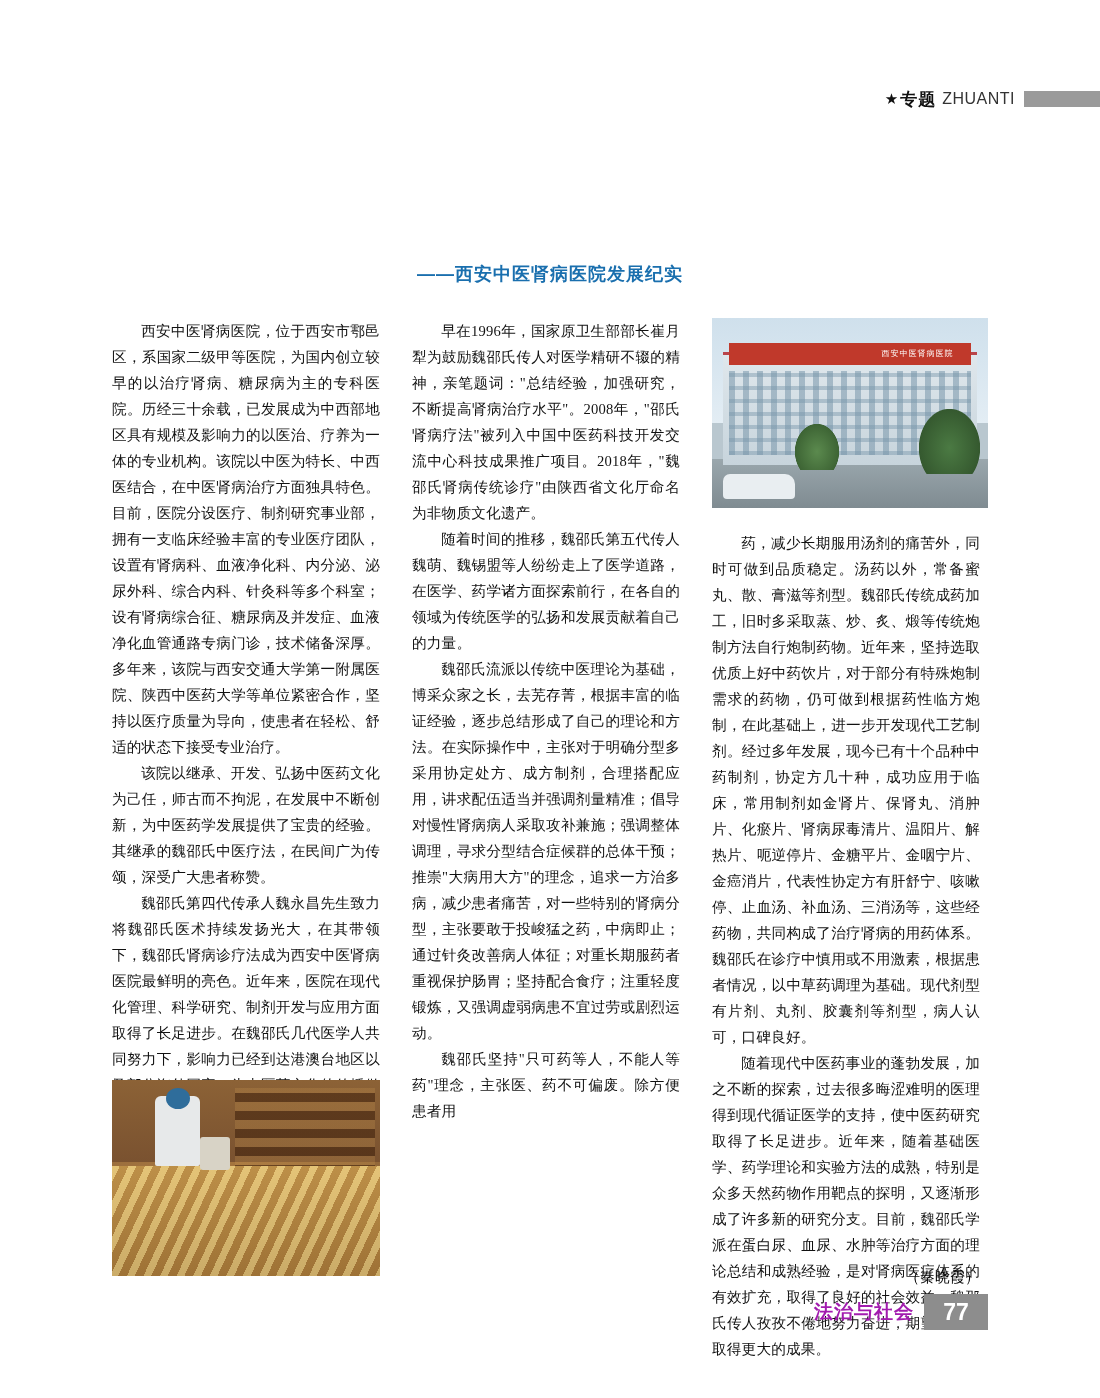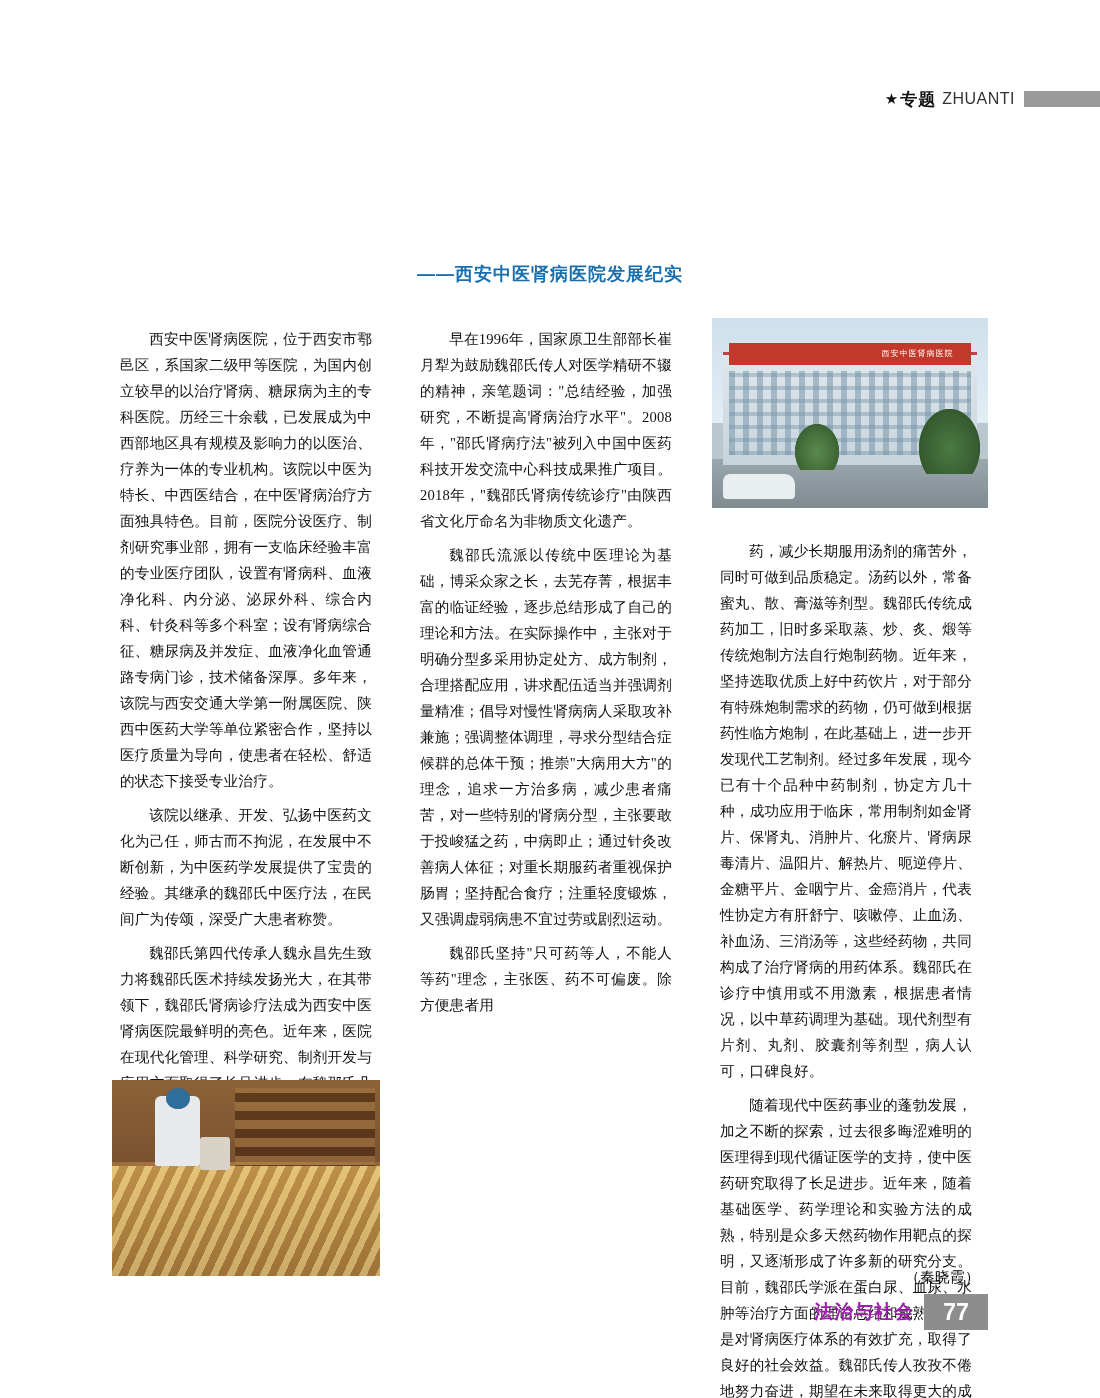--- a/index.html
+++ b/index.html
@@ -99,21 +99,21 @@
     position: absolute;
     top: 318px;
     width: 268px;
     font-size: 14.6px;
     line-height: 26px;
     text-align: justify;
     color: #111;
     letter-spacing: 0.2px;
   }
   .col p {
-    margin: 8px;
+    margin: 0;
     text-indent: 2em;
   }
   .col1 { left: 112px; }
   .col2 { left: 412px; }
   .col3 { left: 712px; }
 
   
   .col1 { width: 268px; }
 
   
@@ -271,20 +271,21 @@
   <div class="title-sub">——西安中医肾病医院发展纪实</div>
 
   <div class="col col1" style="height: 740px;">
     <p>西安中医肾病医院，位于西安市鄠邑区，系国家二级甲等医院，为国内创立较早的以治疗肾病、糖尿病为主的专科医院。历经三十余载，已发展成为中西部地区具有规模及影响力的以医治、疗养为一体的专业机构。该院以中医为特长、中西医结合，在中医肾病治疗方面独具特色。目前，医院分设医疗、制剂研究事业部，拥有一支临床经验丰富的专业医疗团队，设置有肾病科、血液净化科、内分泌、泌尿外科、综合内科、针灸科等多个科室；设有肾病综合征、糖尿病及并发症、血液净化血管通路专病门诊，技术储备深厚。多年来，该院与西安交通大学第一附属医院、陕西中医药大学等单位紧密合作，坚持以医疗质量为导向，使患者在轻松、舒适的状态下接受专业治疗。</p>
     <p>该院以继承、开发、弘扬中医药文化为己任，师古而不拘泥，在发展中不断创新，为中医药学发展提供了宝贵的经验。其继承的魏邵氏中医疗法，在民间广为传颂，深受广大患者称赞。</p>
     <p>魏邵氏第四代传承人魏永昌先生致力将魏邵氏医术持续发扬光大，在其带领下，魏邵氏肾病诊疗法成为西安中医肾病医院最鲜明的亮色。近年来，医院在现代化管理、科学研究、制剂开发与应用方面取得了长足进步。在魏邵氏几代医学人共同努力下，影响力已经到达港澳台地区以及部分海外国家，为中医药文化的传播做出了贡献。作为医院的创办者，魏永昌先生致力推动传统医学现代化、规范化，提出中医发</p>
   </div>
 
   <div class="col col2" style="height: 960px;">
     <p>早在1996年，国家原卫生部部长崔月犁为鼓励魏邵氏传人对医学精研不辍的精神，亲笔题词："总结经验，加强研究，不断提高肾病治疗水平"。2008年，"邵氏肾病疗法"被列入中国中医药科技开发交流中心科技成果推广项目。2018年，"魏邵氏肾病传统诊疗"由陕西省文化厅命名为非物质文化遗产。</p>
+    <p>随着时间的推移，魏邵氏第五代传人魏萌、魏锡盟等人纷纷走上了医学道路，在医学、药学诸方面探索前行，在各自的领域为传统医学的弘扬和发展贡献着自己的力量。</p>
     <p>魏邵氏流派以传统中医理论为基础，博采众家之长，去芜存菁，根据丰富的临证经验，逐步总结形成了自己的理论和方法。在实际操作中，主张对于明确分型多采用协定处方、成方制剂，合理搭配应用，讲求配伍适当并强调剂量精准；倡导对慢性肾病病人采取攻补兼施；强调整体调理，寻求分型结合症候群的总体干预；推崇"大病用大方"的理念，追求一方治多病，减少患者痛苦，对一些特别的肾病分型，主张要敢于投峻猛之药，中病即止；通过针灸改善病人体征；对重长期服药者重视保护肠胃；坚持配合食疗；注重轻度锻炼，又强调虚弱病患不宜过劳或剧烈运动。</p>
     <p>魏邵氏坚持"只可药等人，不能人等药"理念，主张医、药不可偏废。除方便患者用</p>
   </div>
 
   <div class="photo photo-building">
     <div class="bld-sky"></div>
     <div class="bld-ground"></div>
     <div class="bld-body"></div>
     <div class="bld-windows"></div>
     <div class="bld-sign">西安中医肾病医院</div>

